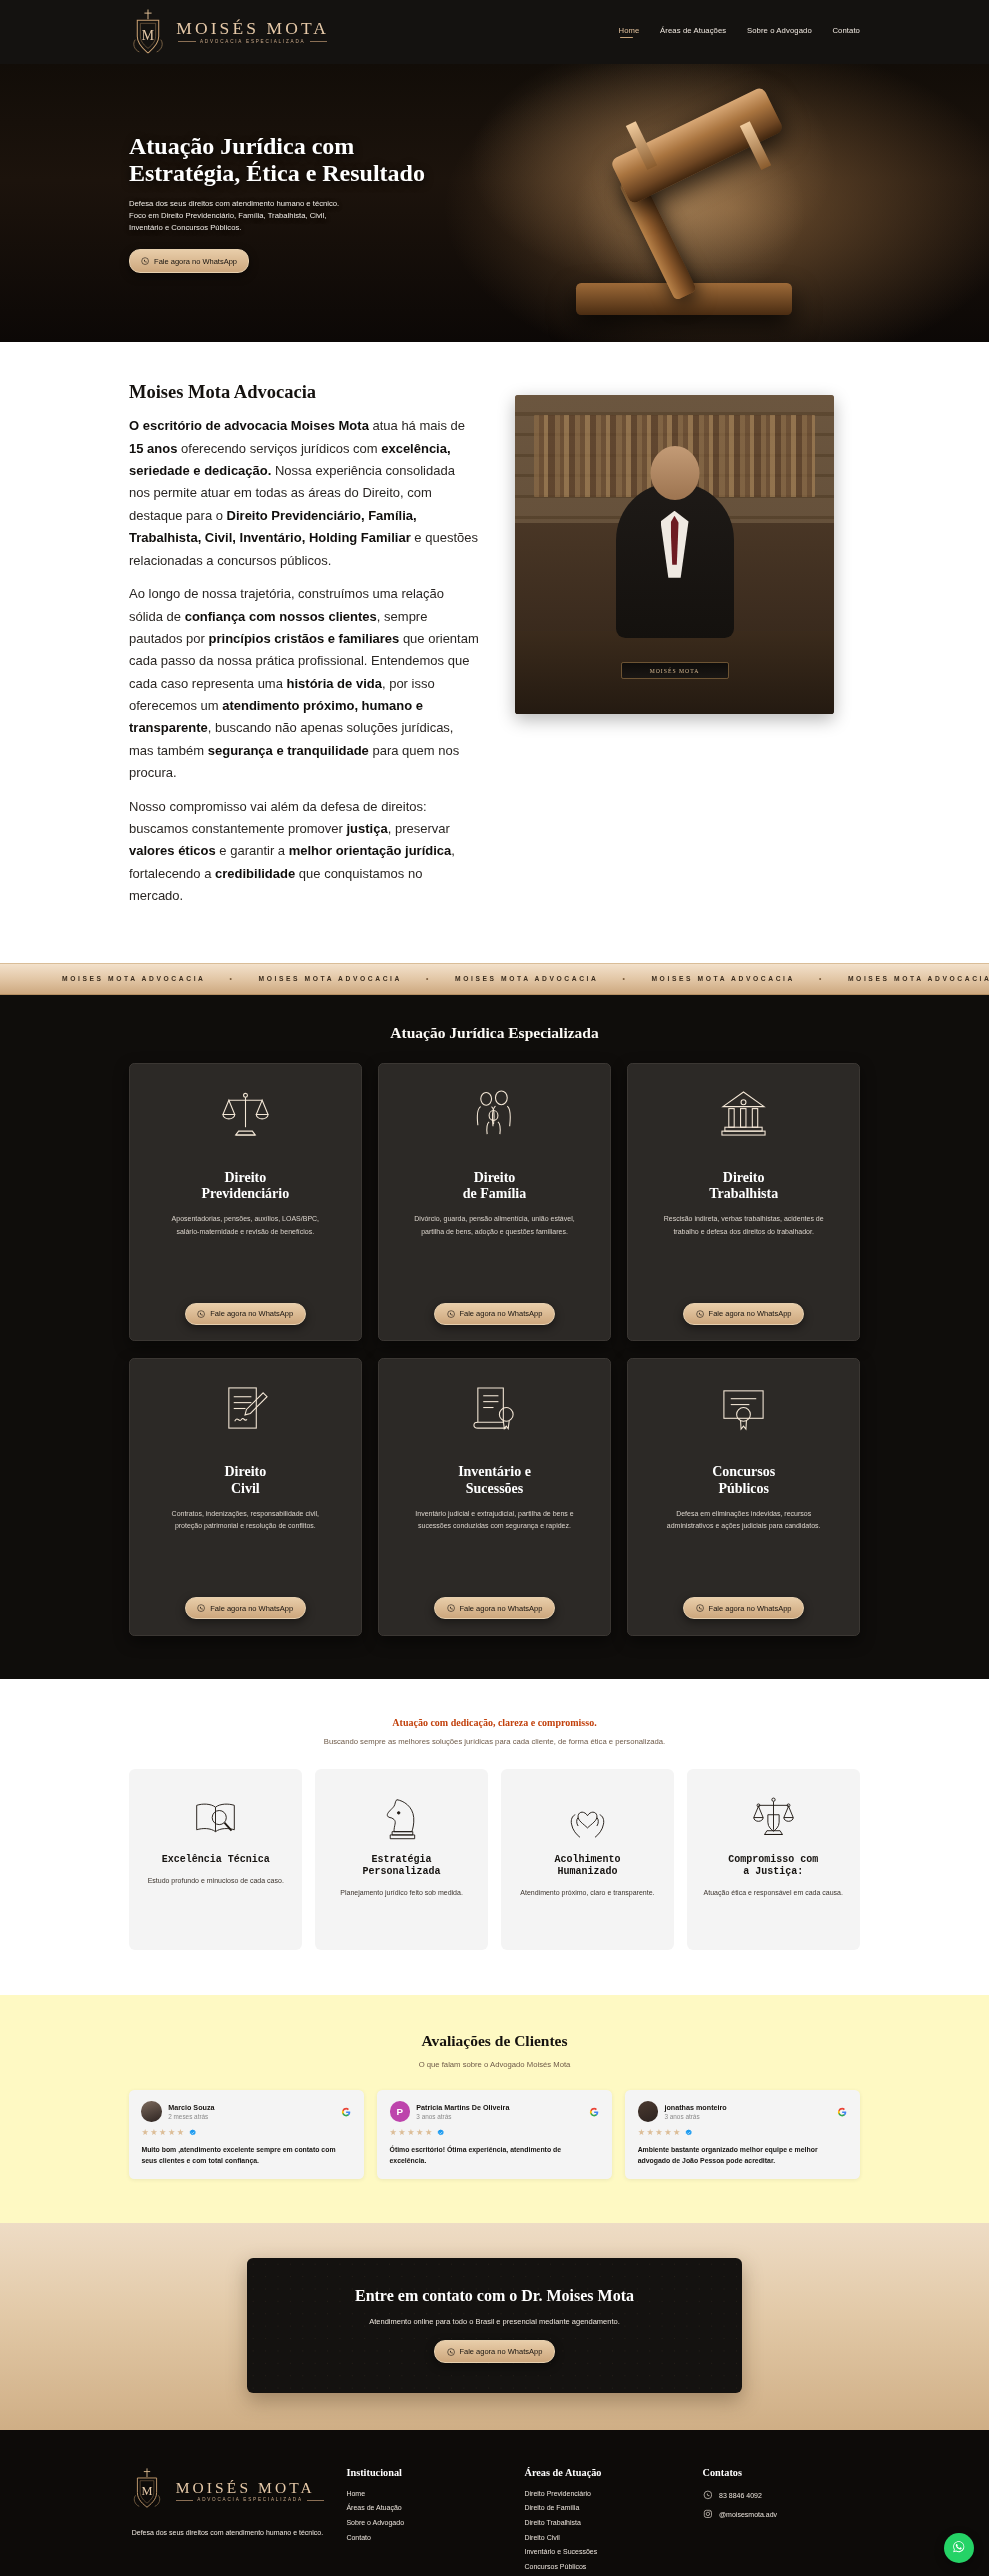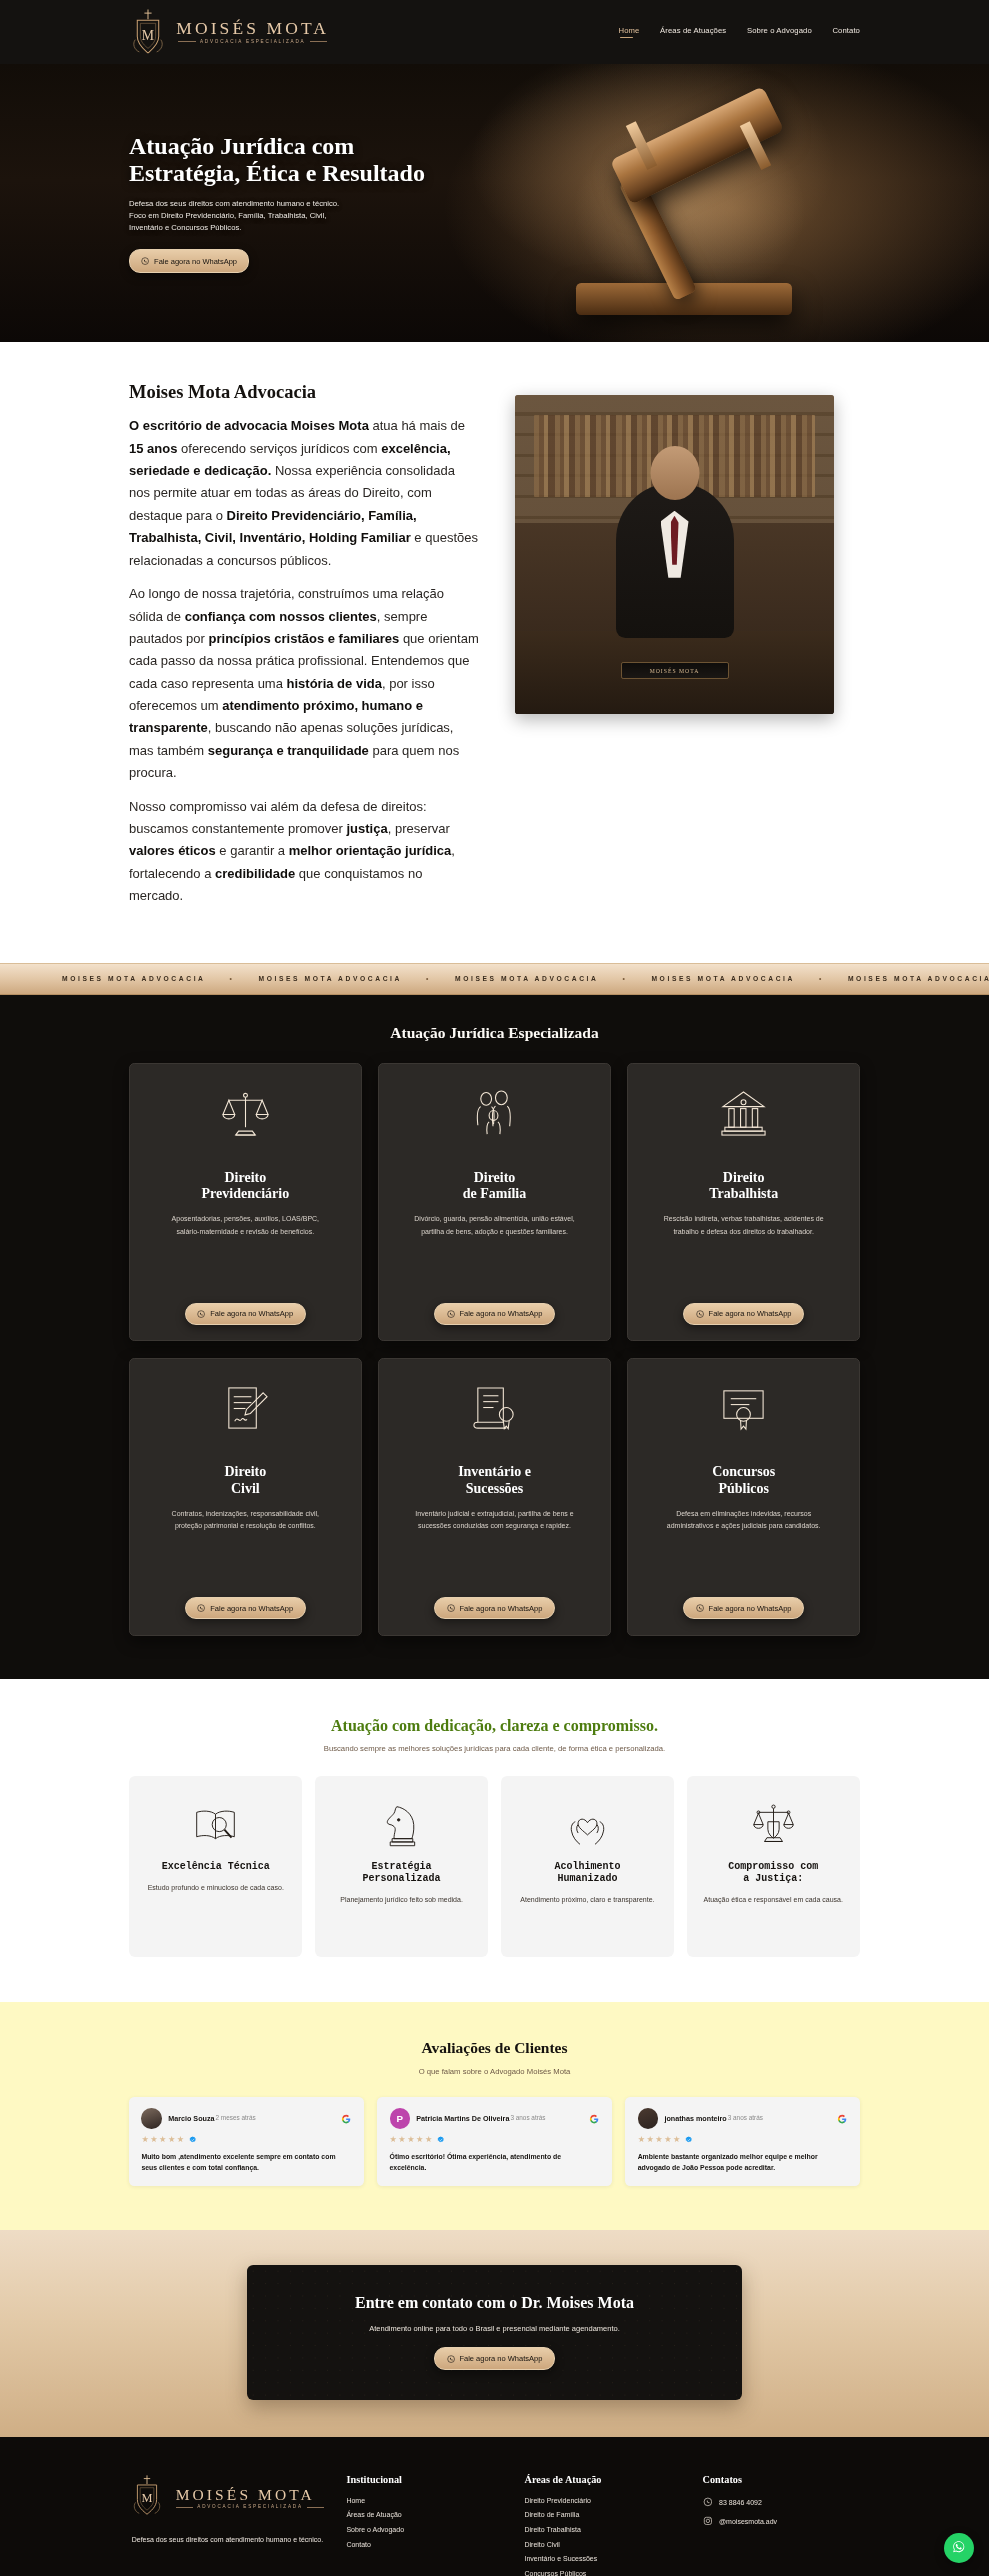--- a/index.html
+++ b/index.html
@@ -208,22 +208,22 @@
   }
   .svc-desc{
     font-size:7px; line-height:1.75; color:#dcd5cd; margin-top:10.3px;
     max-width:170px;
   }
   .svc-card .btn-wa{ margin-top:auto; width:auto; padding:5.7px 11.3px; }
 
   
   .values{ background:#fff; padding:38px 129px 45px; text-align:center; }
   .values-title{
-    font-family:"Liberation Serif", serif; font-weight:700; font-size:16px;
-    color:#4d7c0f;
+    font-family:"Liberation Serif", serif; font-weight:700; font-size:10px;
+    color:#c2410c;
     text-align:center;
   }
   .values-sub{ margin-top:9.3px; font-size:7.7px; color:#6e5a48; }
   .values-grid{
     display:grid; grid-template-columns:repeat(4,1fr); gap:12.4px; margin-top:23px;
   }
   .value-card{
     background:#f4f4f4; border-radius:6.2px; padding:18.5px 13.4px 20.6px;
     display:flex; flex-direction:column; align-items:center; min-height:181px;
   }
@@ -250,21 +250,21 @@
   .rev-card{
     background:#f4f4f4; border-radius:5.2px; padding:11.3px 12.4px 13.4px;
     text-align:left; box-shadow:0 1px 4.1px rgba(0,0,0,.07);
   }
   .rev-head{ display:flex; align-items:center; gap:6.2px; }
   .rev-avatar{
     width:20.6px; height:20.6px; border-radius:50%; flex:none;
     display:flex; align-items:center; justify-content:center;
     color:#fff; font-size:9.8px; font-weight:700;
   }
-  .rev-meta{ display:flex; flex-direction:row; gap:1px; }
+  .rev-meta{ display:flex; flex-direction:column; gap:1px; }
   .rev-name{ font-size:7.2px; font-weight:700; color:#15120f; }
   .rev-when{ font-size:6.4px; color:#8b8b8b; }
   .g-icon{ margin-left:auto; width:10.3px; height:10.3px; flex:none; }
   .rev-stars{ display:flex; align-items:center; gap:1.5px; margin:7.2px 0 6.2px; }
   .rev-stars .star{ color:#dcbd97; font-size:8.2px; line-height:1; }
   .verified{ width:7.7px; height:7.7px; margin-left:3.1px; }
   .rev-text{ font-size:6.9px; line-height:1.62; color:#15120f; font-weight:700; }
 
   
   .cta{

